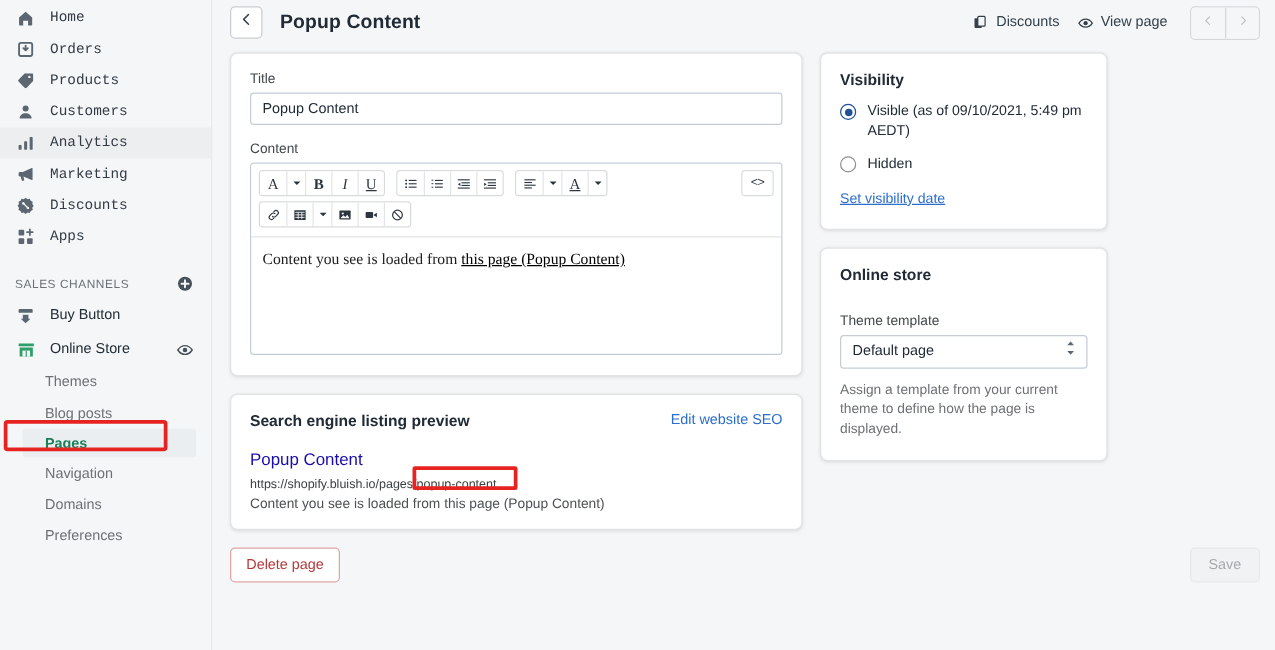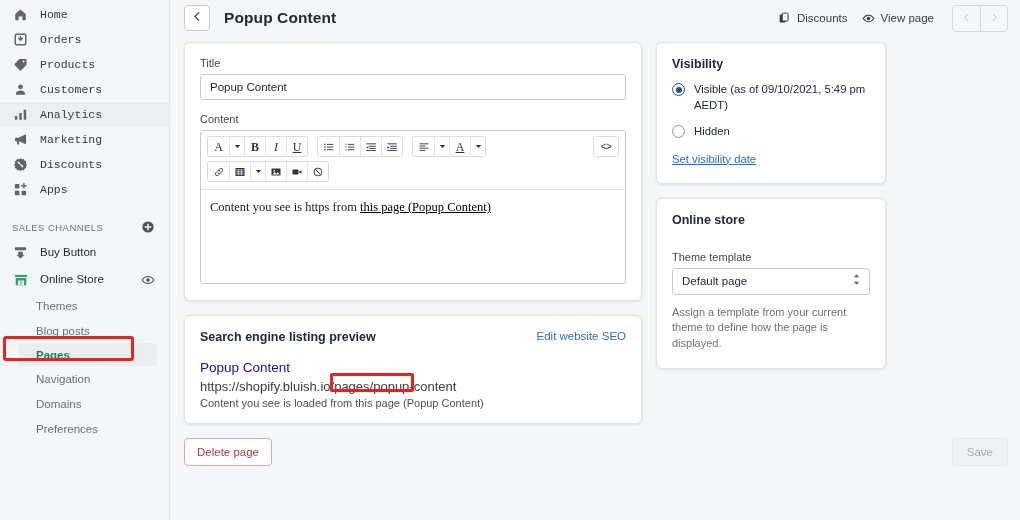--- a/index.html
+++ b/index.html
@@ -158,21 +158,21 @@
   }
   .editor-body a { color: #000000; text-decoration: underline; text-align: right; }
 
   
   .seo-head { display: flex; align-items: flex-start; }
   .seo-link {
     margin-left: auto; font-size: 11.5px; color: #2c6ecb; cursor: pointer;
   }
   .seo-title { font-size: 13.5px; color: #1a0dab; margin-top: 16px; }
   .seo-url-row { position: relative; margin-top: 2px; display: inline-block; }
-  .seo-url { font-size: 13px; color: #3c4043; white-space: nowrap; }
+  .seo-url { font-size: 10px; color: #3c4043; white-space: nowrap; }
   .seo-desc { font-size: 11px; color: #4d5156; margin-top: 2px; }
   #ring-handle {
     position: absolute; border: 3px solid #e52421; border-radius: 2px;
     left: 130px; top: -4px; width: 84px; height: 19px; pointer-events: none;
   }
 
   
   .radio-row { display: flex; align-items: flex-start; margin-top: 11px; }
   .radio {
     width: 13px; height: 13px; border-radius: 50%;
@@ -564,21 +564,21 @@
                     <svg width="12" height="12" viewBox="0 0 20 20" fill="none" stroke="currentColor" stroke-width="1.6">
                         <circle cx="10" cy="10" r="6.5"></circle>
                         <path d="M5.6 5.6l8.8 8.8"></path>
                       </svg>
                   </div>
                 </div>
               </div>
             </div>
 
             <div class="editor-body">
-              <span>Content you see is https from </span><a href="#">this page (Popup Content)</a>
+              <span>Content you see is loaded from </span><a href="#">this page (Popup Content)</a>
             </div>
           </div>
         </div>
 
         <div class="card card-pad" style="margin-top:14px;padding-bottom:14px">
           <div class="seo-head">
             <div class="card-title">Search engine listing preview</div>
             <div class="seo-link">Edit website SEO</div>
           </div>
           <div class="seo-title">Popup Content</div>

